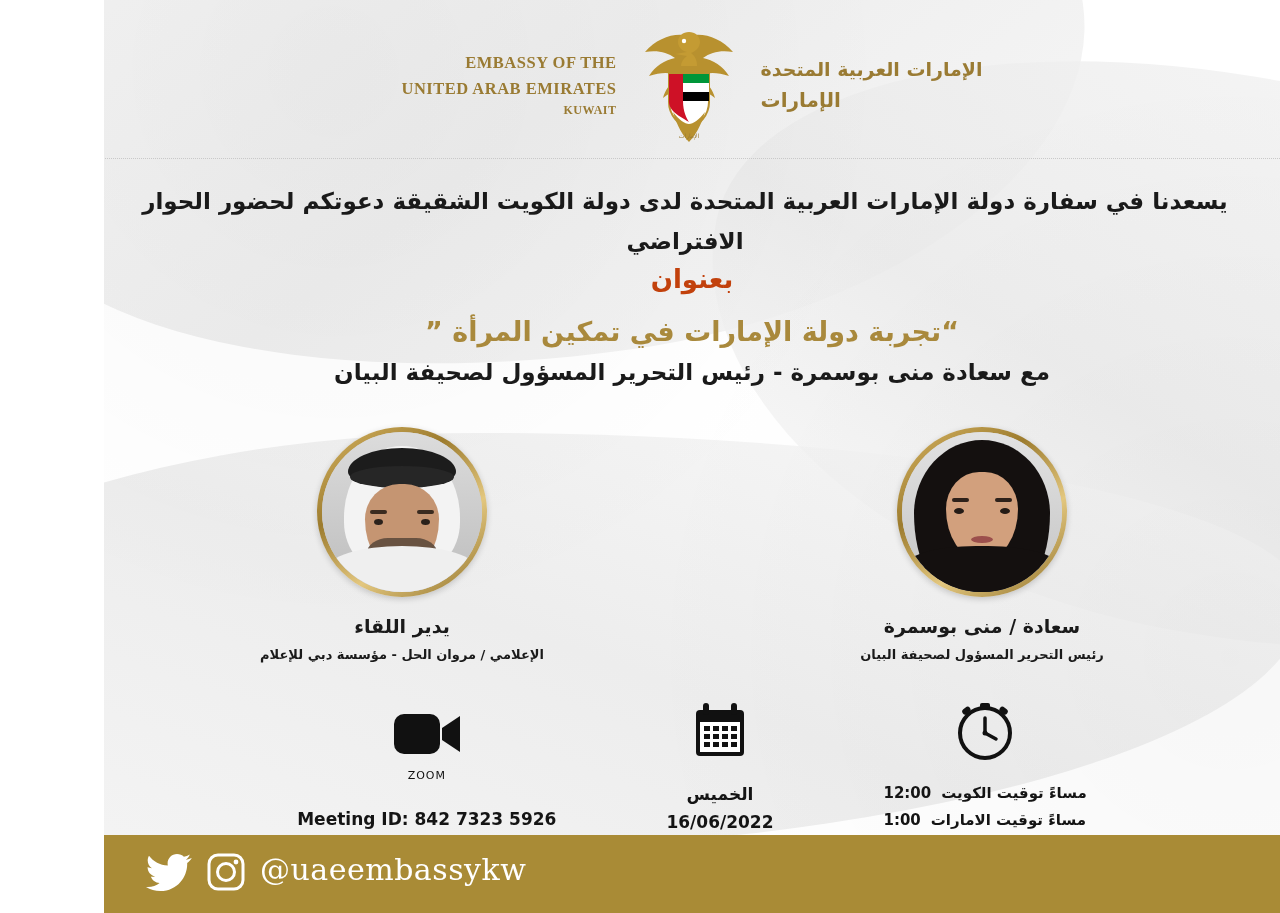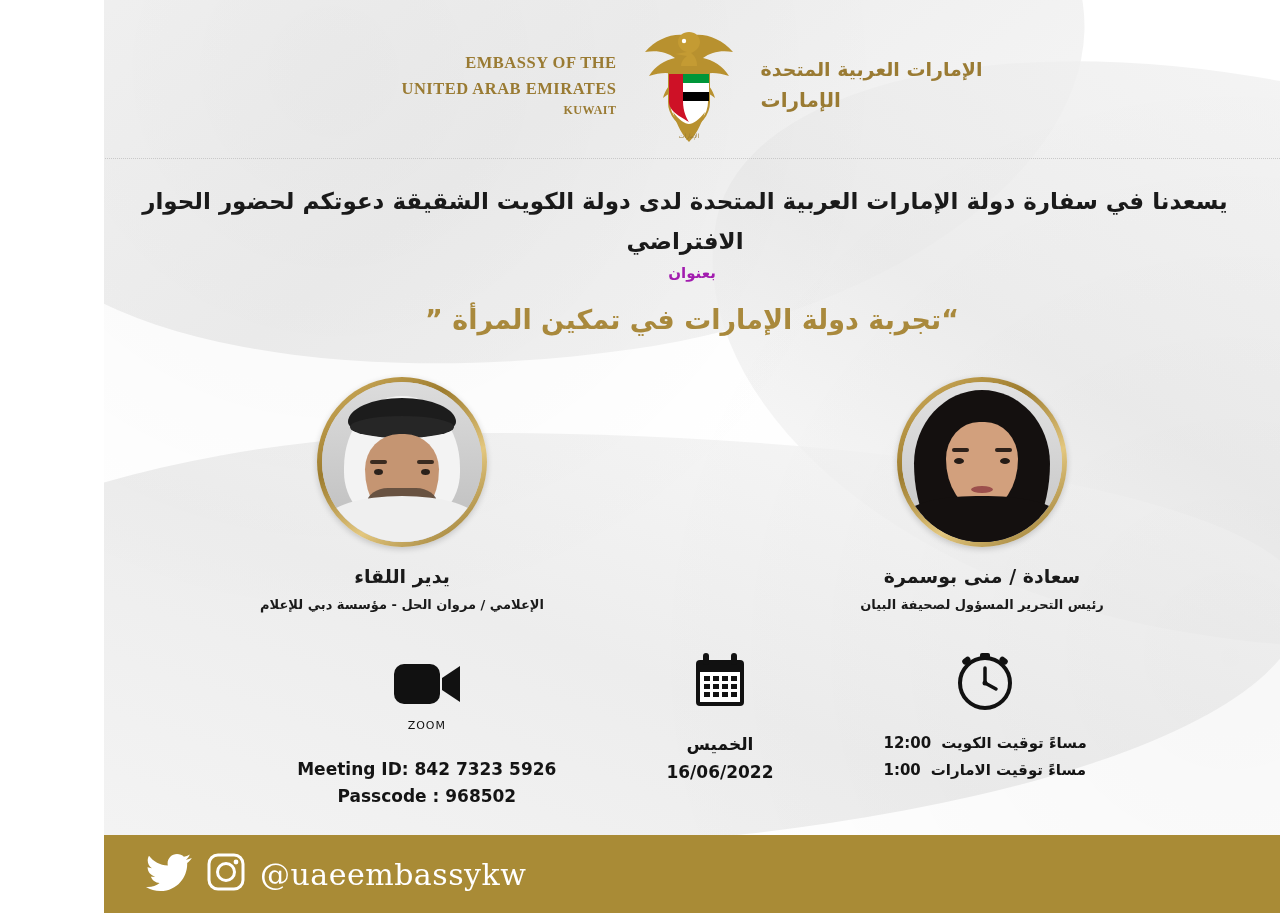--- a/index.html
+++ b/index.html
@@ -123,23 +123,23 @@
     margin: 22px auto 0;
     width: 1190px;
     text-align: center;
     color: #1a1a1a;
     font-size: 23px;
     font-weight: bold;
     line-height: 1.75;
   }
   .invite-line2 {
     text-align: center;
-    font-size: 15px;
-    font-weight: bold;
-    color: #a21caf;
+    font-size: 26px;
+    font-weight: bold;
+    color: #c2410c;
     margin-top: 2px;
   }
   .topic {
     margin-top: 22px;
     text-align: center;
     color: #a9893c;
     font-size: 27px;
     font-weight: bold;
   }
   .speaker-line {
@@ -306,21 +306,20 @@
     width: 1280px;
     height: 78px;
     background: #a98b36;
     display: flex;
     align-items: center;
     direction: ltr;
     z-index: 4;
   }
   .footer-inner {
     display: flex;
-    align-items: center;
     gap: 14px;
     padding-left: 42px;
   }
   .handle {
     color: #ffffff;
     font-family: "DejaVu Serif", "Liberation Serif", serif;
     font-size: 30px;
     letter-spacing: .5px;
   }
 </style>
@@ -366,20 +365,21 @@
         <div class="a2">الإمارات العربية المتحدة</div>
         <div class="a3">الإمارات</div>
       </div>
     </div>
 
     <div class="divider-dots"></div>
 
     <div class="invite">يسعدنا في سفارة دولة الإمارات العربية المتحدة لدى دولة الكويت الشقيقة دعوتكم لحضور الحوار الافتراضي</div>
     <div class="invite-line2">بعنوان</div>
     <div class="topic">“تجربة دولة الإمارات في تمكين المرأة ”</div>
+    <div class="speaker-line">مع سعادة منى بوسمرة - رئيس التحرير المسؤول لصحيفة البيان</div>
 
     <div class="people">
 
       <div class="person">
         <div class="avatar-ring">
           <div class="avatar-inner">
             <div class="w-bg"></div>
             <div class="w-shayla"></div>
             <div class="w-face"></div>
             <div class="w-brow-l"></div>

